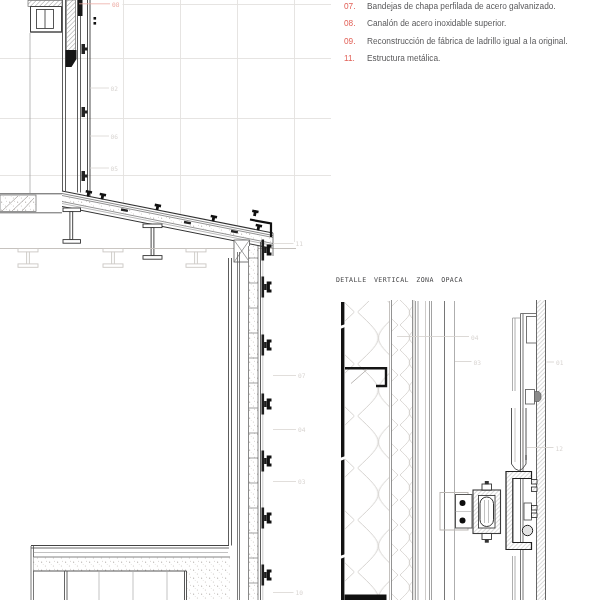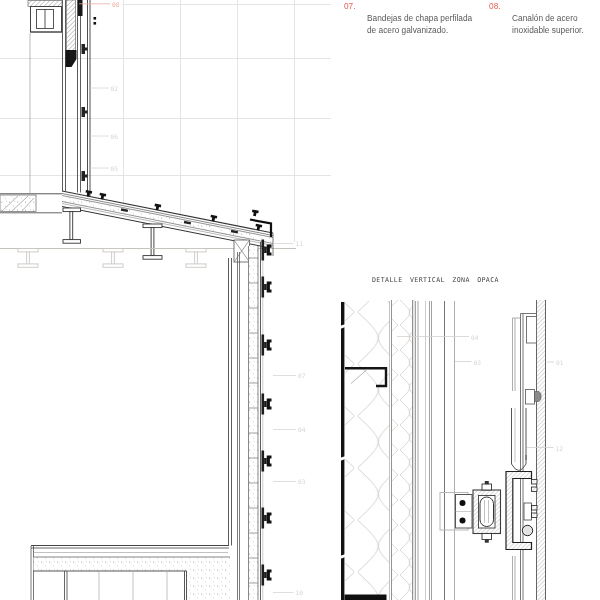--- a/index.html
+++ b/index.html
@@ -3,29 +3,29 @@
 <meta charset="utf-8">
 <style>
   html,body{margin:0;padding:0;}
   body{
     width:600px;height:600px;position:relative;background:#ffffff;
     font-family:"Liberation Sans",sans-serif;overflow:hidden;
   }
   #drawing{position:absolute;left:0;top:0;}
   .legend{
     position:absolute;left:344px;top:1px;width:252px;
-    display:flex;gap:5.7px;
+    display:flex;flex-direction:column;gap:5.7px;
   }
   .legend-item{display:flex;gap:7px;font-size:8.3px;line-height:11.8px;color:var(--legend-text,#58585a);}
   .legend-num{color:var(--accent,#e2635a);flex:0 0 16px;}
-  .legend-text{flex:1;max-width:228px;margin-top:12px;}
+  .legend-text{flex:1;max-width:228px;}
   .detail-title{
     position:absolute;left:336px;top:276px;
     font-family:"DejaVu Sans Mono",monospace;font-size:6.6px;
-    letter-spacing:.4px;word-spacing:3px;color:var(--title-color,#454547);white-space:nowrap;margin-left:36px;
+    letter-spacing:.4px;word-spacing:3px;color:var(--title-color,#454547);white-space:nowrap;
   }
   .callout{
     position:absolute;font-family:"DejaVu Sans Mono",monospace;
     font-size:6.2px;color:var(--callout-gray,#d9d5d2);white-space:nowrap;
   }
   .callout.salmon{color:var(--callout-salmon,#edaca5);}
 </style>
 </head>
 <body>
 
@@ -350,20 +350,28 @@
 
 <div class="legend">
   <div class="legend-item">
     <span class="legend-num">07.</span>
     <span class="legend-text">Bandejas de chapa perfilada de acero galvanizado.</span>
   </div>
   <div class="legend-item">
     <span class="legend-num">08.</span>
     <span class="legend-text">Canalón de acero inoxidable superior.</span>
   </div>
+  <div class="legend-item">
+    <span class="legend-num">09.</span>
+    <span class="legend-text">Reconstrucción de fábrica de ladrillo igual a la original.</span>
+  </div>
+  <div class="legend-item">
+    <span class="legend-num">11.</span>
+    <span class="legend-text">Estructura metálica.</span>
+  </div>
 </div>
 
 <div class="detail-title">DETALLE VERTICAL ZONA OPACA</div>
 
 <span class="callout salmon" style="left:112px;top:0.5px;">08</span>
 <span class="callout" style="left:110.5px;top:84.5px;">02</span>
 <span class="callout" style="left:110.5px;top:132.5px;">06</span>
 <span class="callout" style="left:110.5px;top:164.5px;">05</span>
 <span class="callout" style="left:295.5px;top:240px;">11</span>
 <span class="callout" style="left:298px;top:372px;">07</span>

